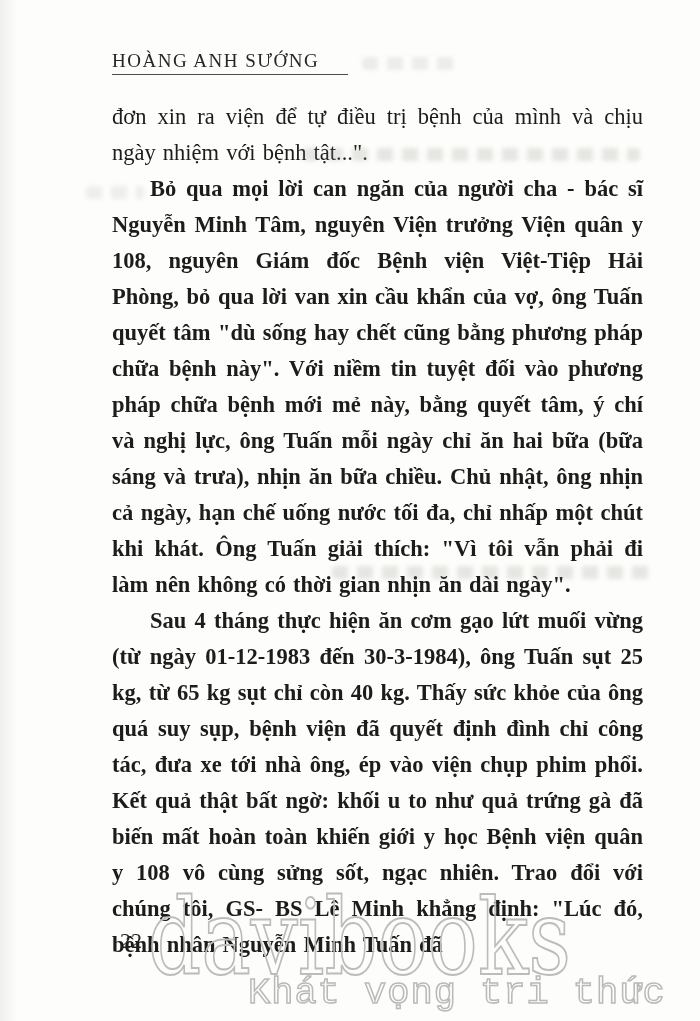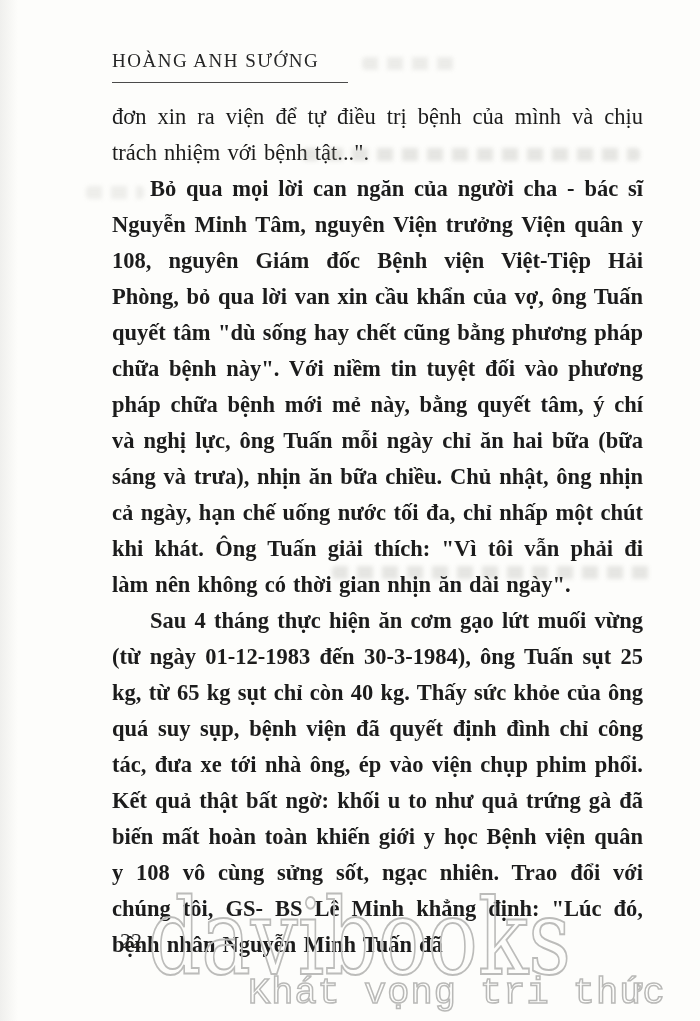--- a/index.html
+++ b/index.html
@@ -20,21 +20,21 @@
   }
 
   .running-head {
     position: absolute;
     left: 112px; top: 50px;
     width: 236px;
     font-size: 19px;
     letter-spacing: 1.5px;
     color: #262626;
     border-bottom: 1.5px solid #4a4a4a;
-    padding-bottom: 10px;
+    padding-bottom: 2px;
     white-space: nowrap;
   }
 
   .body-text {
     position: absolute;
     left: 112px; top: 99px;
     width: 531px;
     font-size: 22.5px;
     line-height: 36px;
     color: #1c1c1c;
@@ -97,21 +97,21 @@
 </head>
 <body>
 
 <div class="page">
 
   <div class="edge-shadow"></div>
 
   <div class="running-head">HOÀNG ANH SƯỚNG</div>
 
   <main class="body-text">
-    <p>đơn xin ra viện để tự điều trị bệnh của mình và chịu trách nhiệm với bệnh tật...".</p>
+    <p>đơn xin ra viện để tự điều trị bệnh của mình và chịu ngày nhiệm với bệnh tật...".</p>
     <p class="indent">Bỏ qua mọi lời can ngăn của người cha - bác sĩ Nguyễn Minh Tâm, nguyên Viện trưởng Viện quân y 108, nguyên Giám đốc Bệnh viện Việt-Tiệp Hải Phòng, bỏ qua lời van xin cầu khẩn của vợ, ông Tuấn quyết tâm "dù sống hay chết cũng bằng phương pháp chữa bệnh này". Với niềm tin tuyệt đối vào phương pháp chữa bệnh mới mẻ này, bằng quyết tâm, ý chí và nghị lực, ông Tuấn mỗi ngày chỉ ăn hai bữa (bữa sáng và trưa), nhịn ăn bữa chiều. Chủ nhật, ông nhịn cả ngày, hạn chế uống nước tối đa, chỉ nhấp một chút khi khát. Ông Tuấn giải thích: "Vì tôi vẫn phải đi làm nên không có thời gian nhịn ăn dài ngày".</p>
     <p class="indent">Sau 4 tháng thực hiện ăn cơm gạo lứt muối vừng (từ ngày 01-12-1983 đến 30-3-1984), ông Tuấn sụt 25 kg, từ 65 kg sụt chỉ còn 40 kg. Thấy sức khỏe của ông quá suy sụp, bệnh viện đã quyết định đình chỉ công tác, đưa xe tới nhà ông, ép vào viện chụp phim phổi. Kết quả thật bất ngờ: khối u to như quả trứng gà đã biến mất hoàn toàn khiến giới y học Bệnh viện quân y 108 vô cùng sửng sốt, ngạc nhiên. Trao đổi với chúng tôi, GS- BS Lê Minh khẳng định: "Lúc đó, bệnh nhân Nguyễn Minh Tuấn đã</p>
   </main>
 
   <div class="smudge s1"></div>
   <div class="smudge s2"></div>
   <div class="smudge s3"></div>
   <div class="smudge s4"></div>
 
   <div class="page-number">22</div>

